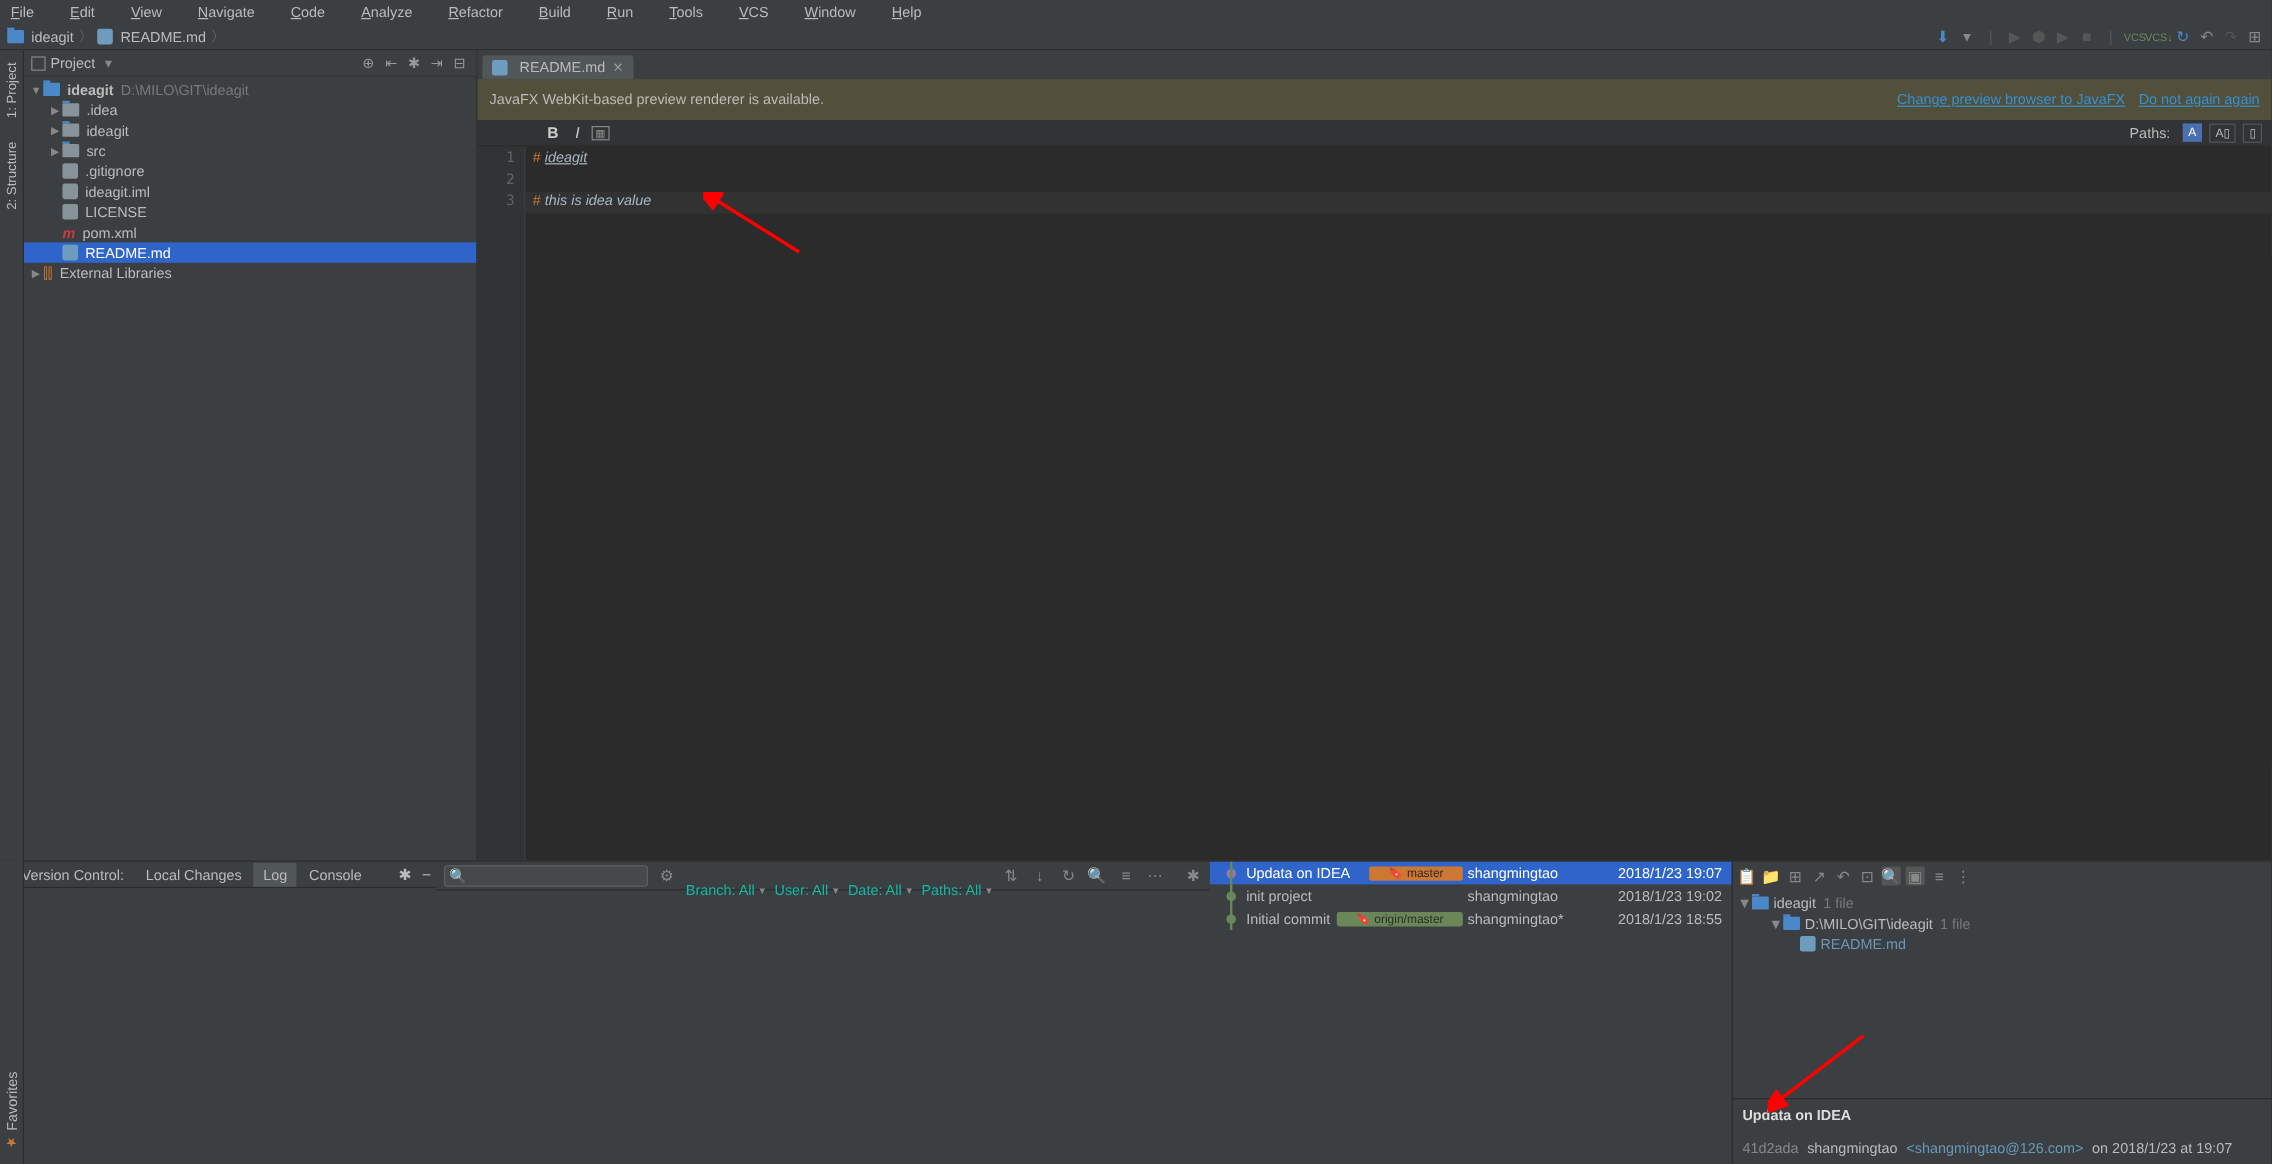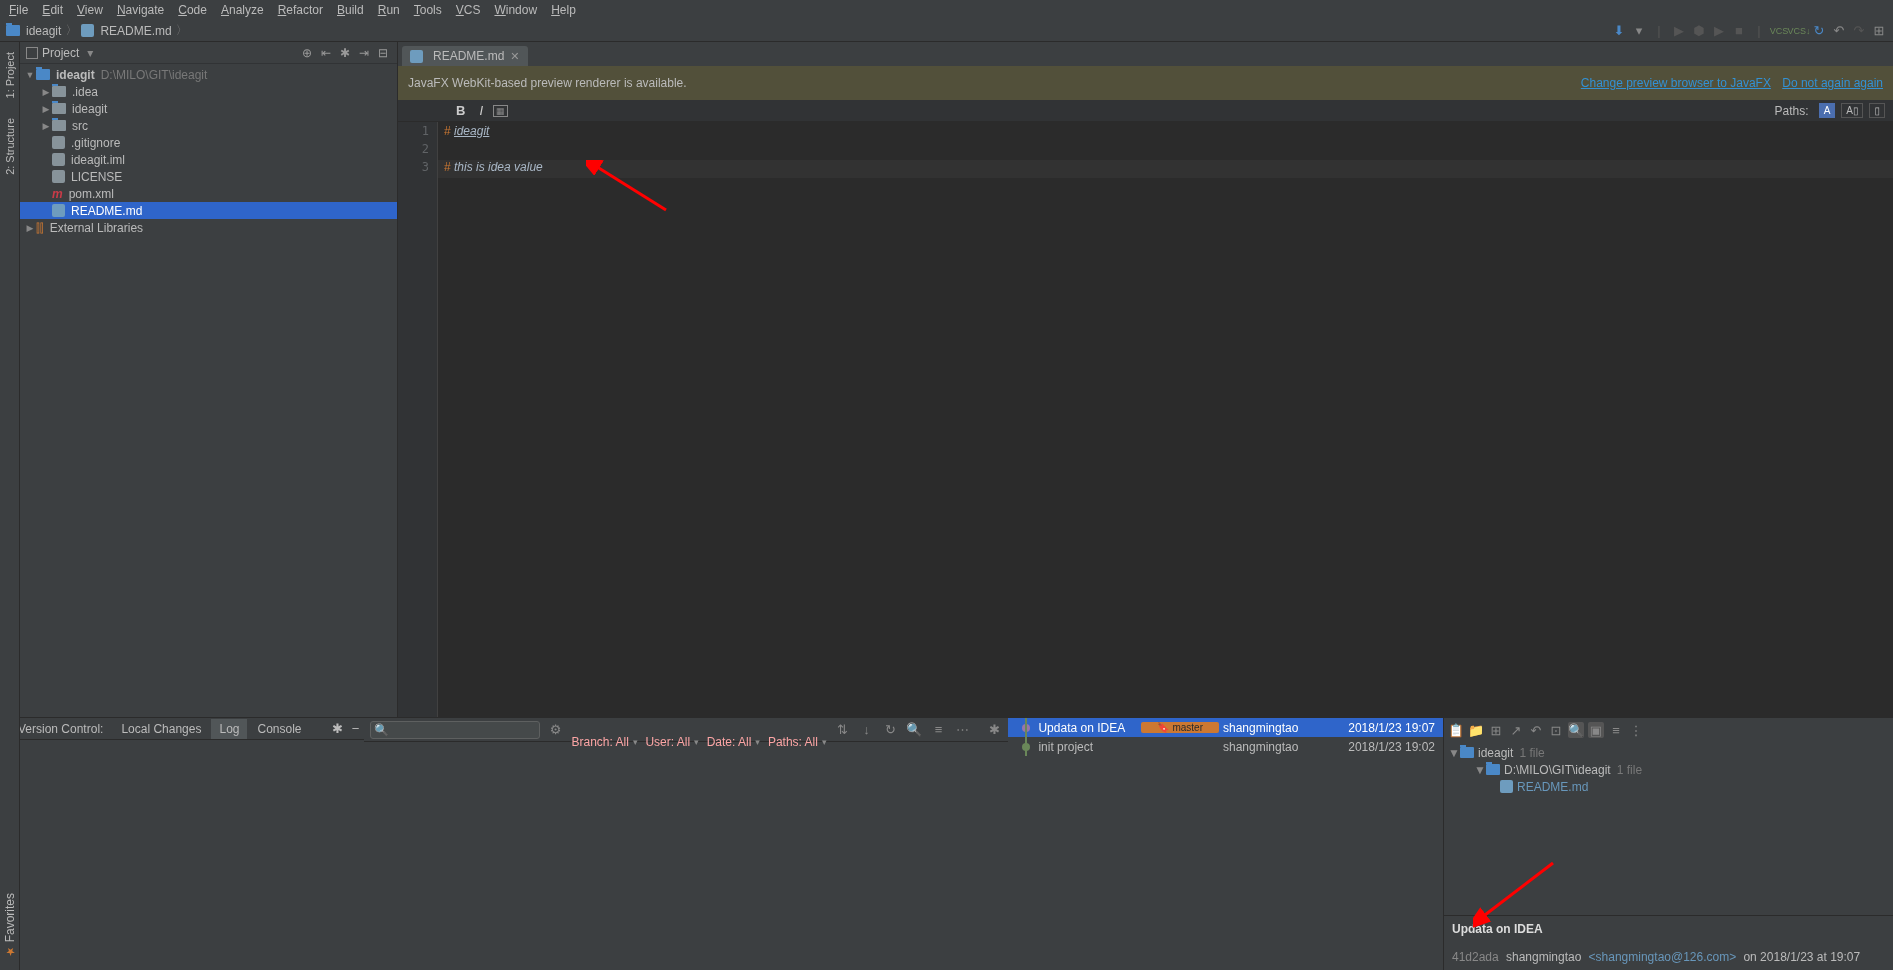--- a/index.html
+++ b/index.html
@@ -1,17 +1,17 @@
 <!DOCTYPE html>
 <html><head>
 <meta charset="utf-8">
 <style>
 *{box-sizing:border-box;margin:0;padding:0;font-family:"Segoe UI",Arial,sans-serif;font-size:12px;}
 body{background:#3c3f41;color:#bbb;width:1893px;height:970px;overflow:hidden;position:relative;}
-.menubar{display:flex;align-items:center;height:20px;background:#3c3f41;padding:0 4px;gap:4px;}
+.menubar{display:flex;align-items:center;height:20px;background:#3c3f41;padding:0 4px;gap:20px;}
 .menubar span{padding:2px 5px;cursor:default;}
 .menubar u{text-decoration:underline;}
 .navbar{display:flex;align-items:center;height:22px;background:#3c3f41;border-bottom:1px solid #2b2b2b;padding-left:6px;justify-content:space-between;}
 .bread{display:flex;align-items:center;gap:2px;}
 .bread .sep{color:#777;margin:0 2px;}
 .folder-ico{width:14px;height:11px;background:#4a88c7;display:inline-block;border-radius:1px;position:relative;margin-right:4px;}
 .folder-ico:before{content:"";position:absolute;top:-2px;left:0;width:6px;height:2px;background:#4a88c7;}
 .md-ico{width:13px;height:13px;background:#6e9cbe;display:inline-block;margin-right:4px;border-radius:2px;}
 .toolbar-right{display:flex;align-items:center;gap:4px;padding-right:6px;}
 .tico{width:16px;height:16px;display:flex;align-items:center;justify-content:center;color:#888;cursor:pointer;font-size:13px;}
@@ -55,21 +55,21 @@
 .mdtxt.u{text-decoration:underline;}
 .arrow-annot{position:absolute;top:38px;left:148px;pointer-events:none;}
 .bottom{position:absolute;left:0;right:0;bottom:0;height:253px;background:#3c3f41;border-top:1px solid #2b2b2b;display:flex;}
 .bot-tabs{height:22px;display:flex;align-items:center;padding-left:10px;gap:2px;border-bottom:1px solid #2b2b2b;}
 .bot-tabs span{padding:3px 8px;color:#bbb;cursor:pointer;}
 .bot-tabs span.active{background:#515658;}
 .bot-tabs .spacer{flex:1;}
 .bot-filter{height:24px;display:flex;align-items:center;padding:0 6px;gap:8px;border-bottom:1px solid #2b2b2b;}
 .search{display:flex;align-items:center;background:#45494a;border:1px solid #5e6060;border-radius:3px;height:18px;width:170px;padding:0 4px;}
 .search input{background:transparent;border:none;outline:none;color:#bbb;width:100%;font-size:11px;}
-.filt{color:#fca5a5;display:flex;align-items:center;gap:2px;cursor:pointer;margin-top:25px;}
+.filt{color:#14b8a6;display:flex;align-items:center;gap:2px;cursor:pointer;margin-top:25px;}
 .filt:after{content:"▾";font-size:9px;margin-left:2px;color:#888;}
 .bot-body{flex:1;display:flex;min-height:0;}
 .commits{flex:1;overflow:auto;}
 .commit-row{display:flex;align-items:center;height:19px;padding-left:14px;position:relative;}
 .commit-row.sel{background:#2f65ca;color:#fff;}
 .commit-row .dot{width:8px;height:8px;border-radius:50%;background:#9876aa;margin-right:8px;}
 .commit-row .dot.b2{background:#6a8759;}
 .commit-row .msg{flex:1;}
 .commit-row .badge{background:#cc7832;color:#2b2b2b;font-size:10px;padding:0 16px;border-radius:2px;margin-right:4px;display:flex;align-items:center;gap:2px;}
 .commit-row .badge.remote{background:#6a8759;}
@@ -306,20 +306,28 @@
           <span class="author">shangmingtao</span>
           <span class="date">2018/1/23 19:07</span>
         </div>
         <div class="commit-row">
           <span class="graph-line"></span>
           <span class="dot b2"></span>
           <span class="msg">init project</span>
           <span class="author">shangmingtao</span>
           <span class="date">2018/1/23 19:02</span>
         </div>
+        <div class="commit-row">
+          <span class="graph-line"></span>
+          <span class="dot b2"></span>
+          <span class="msg">Initial commit</span>
+          <span class="badge remote">🔖 origin/master</span>
+          <span class="author">shangmingtao*</span>
+          <span class="date">2018/1/23 18:55</span>
+        </div>
       </div>
     <div class="commit-details">
       <div class="detail-tools">
         <span class="tico" style="color:#4a88c7">📋</span>
         <span class="tico" style="color:#4a88c7">📁</span>
         <span class="tico">⊞</span>
         <span class="tico">↗</span>
         <span class="tico">↶</span>
         <span class="tico">⊡</span>
         <span class="tico" style="background:#555;border-radius:2px">🔍</span>

